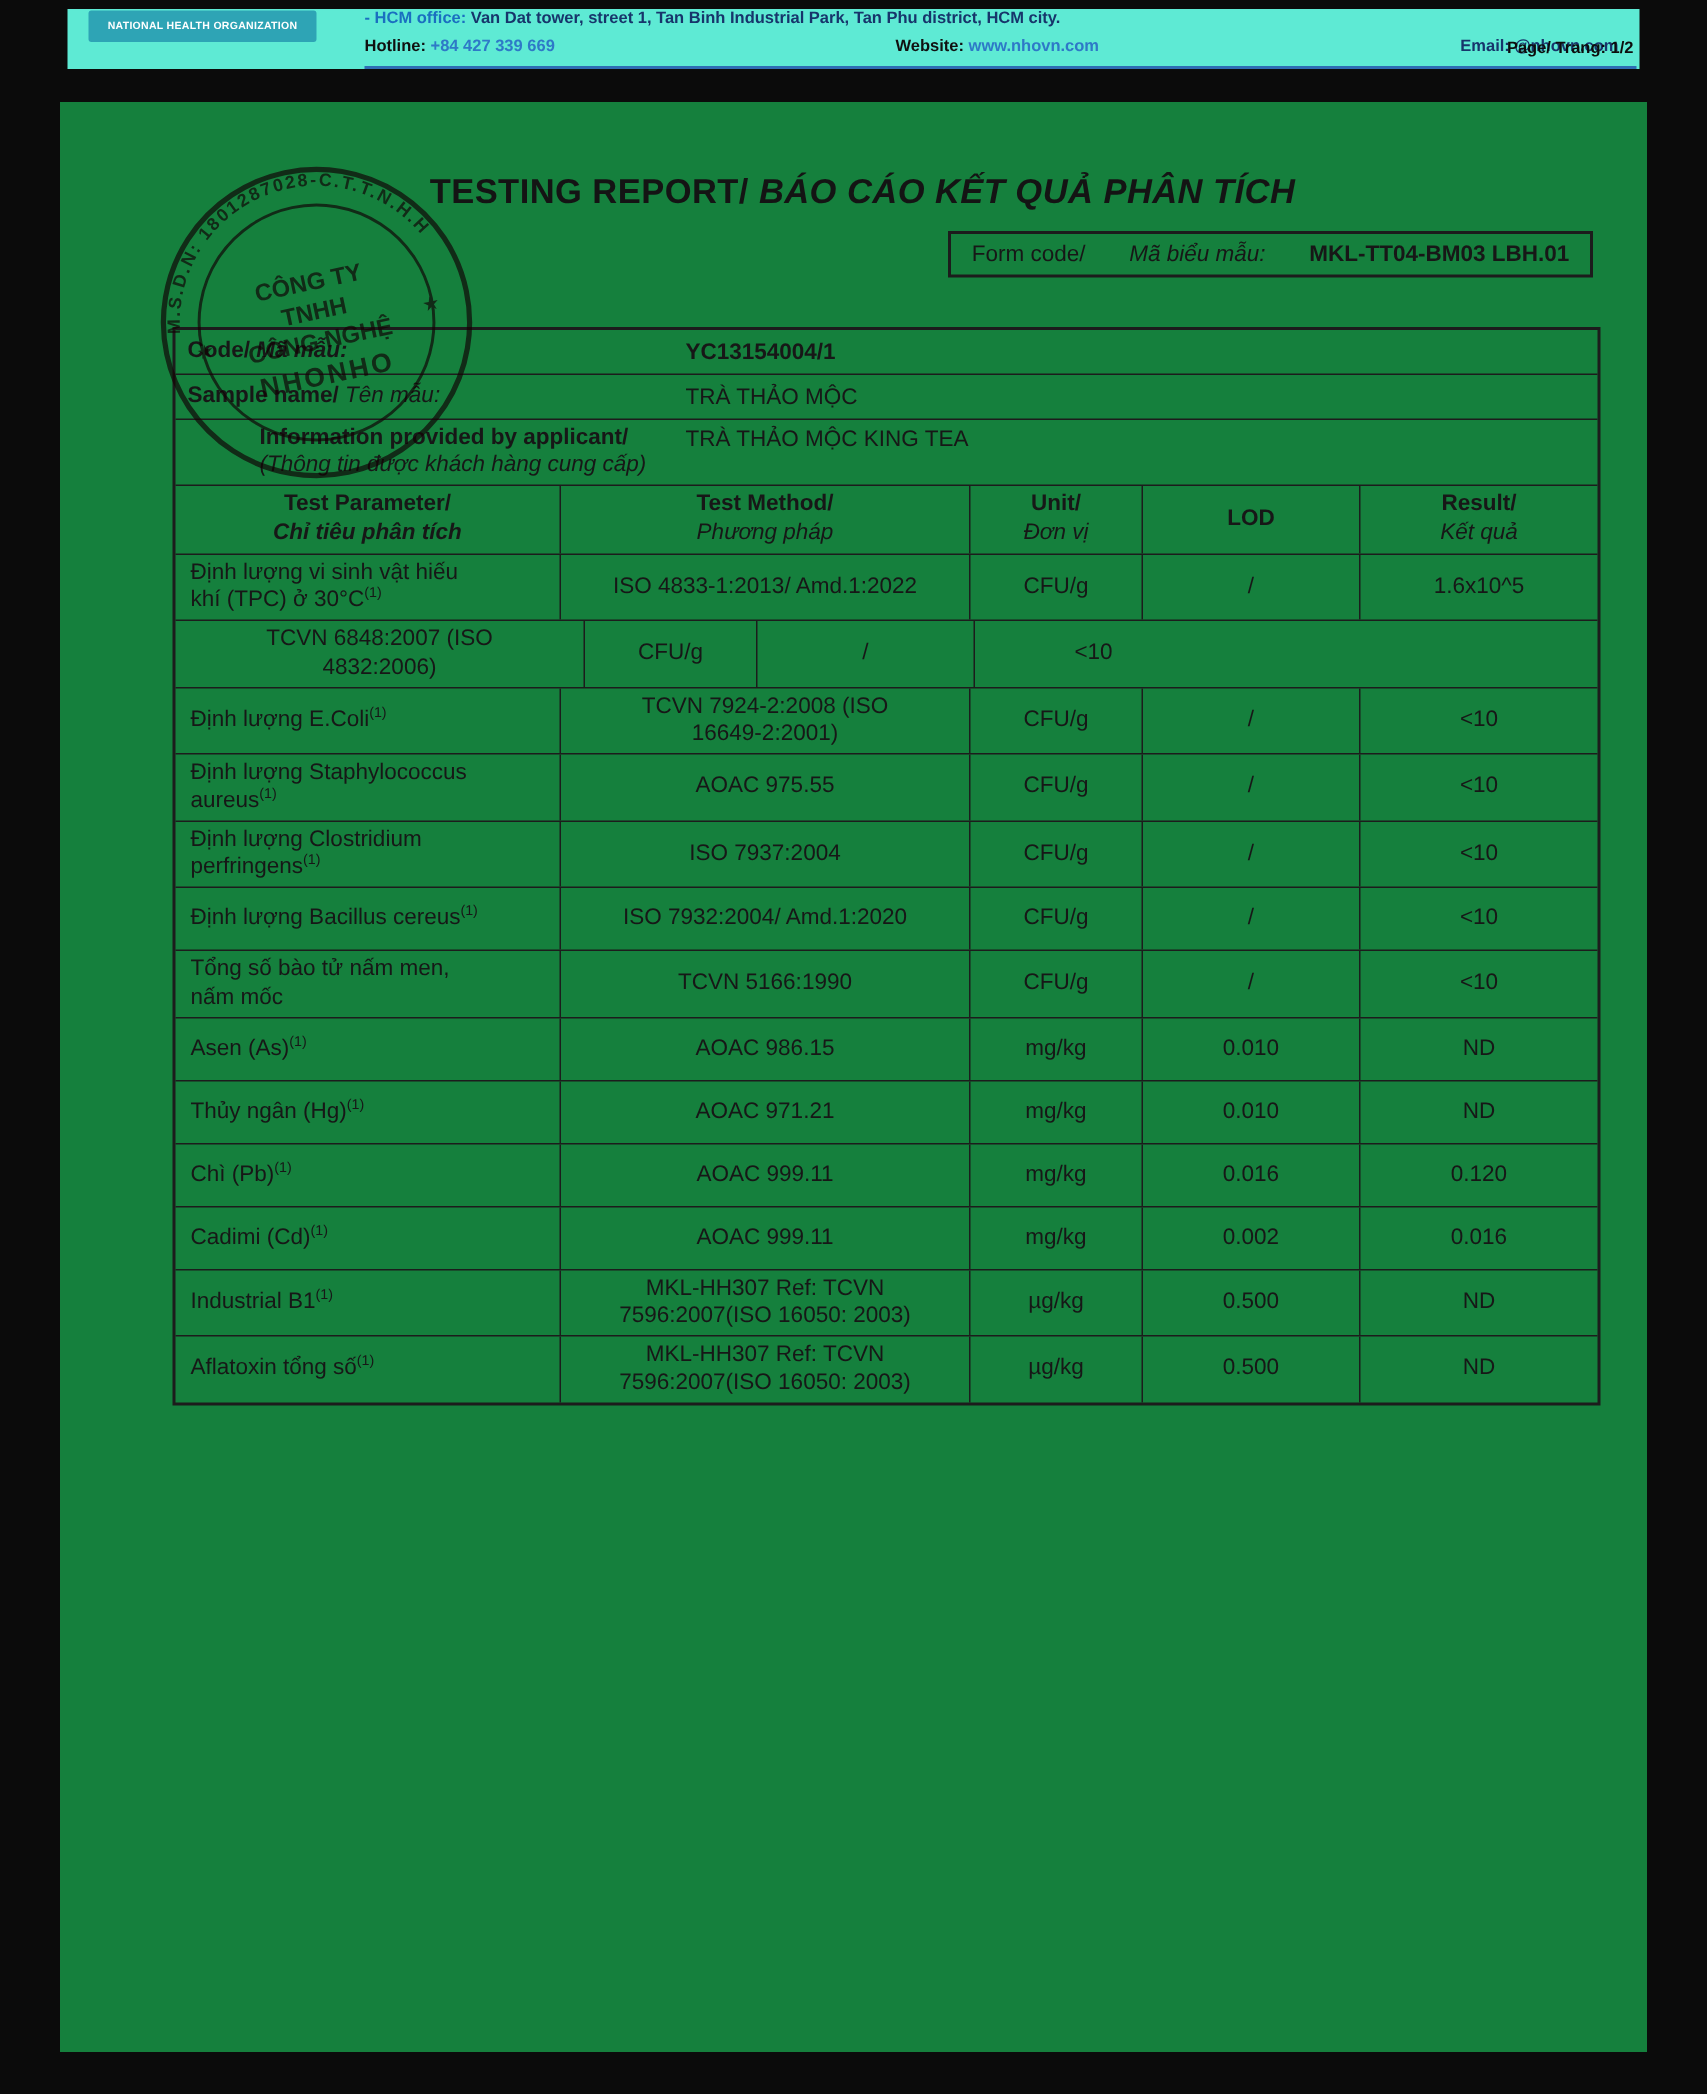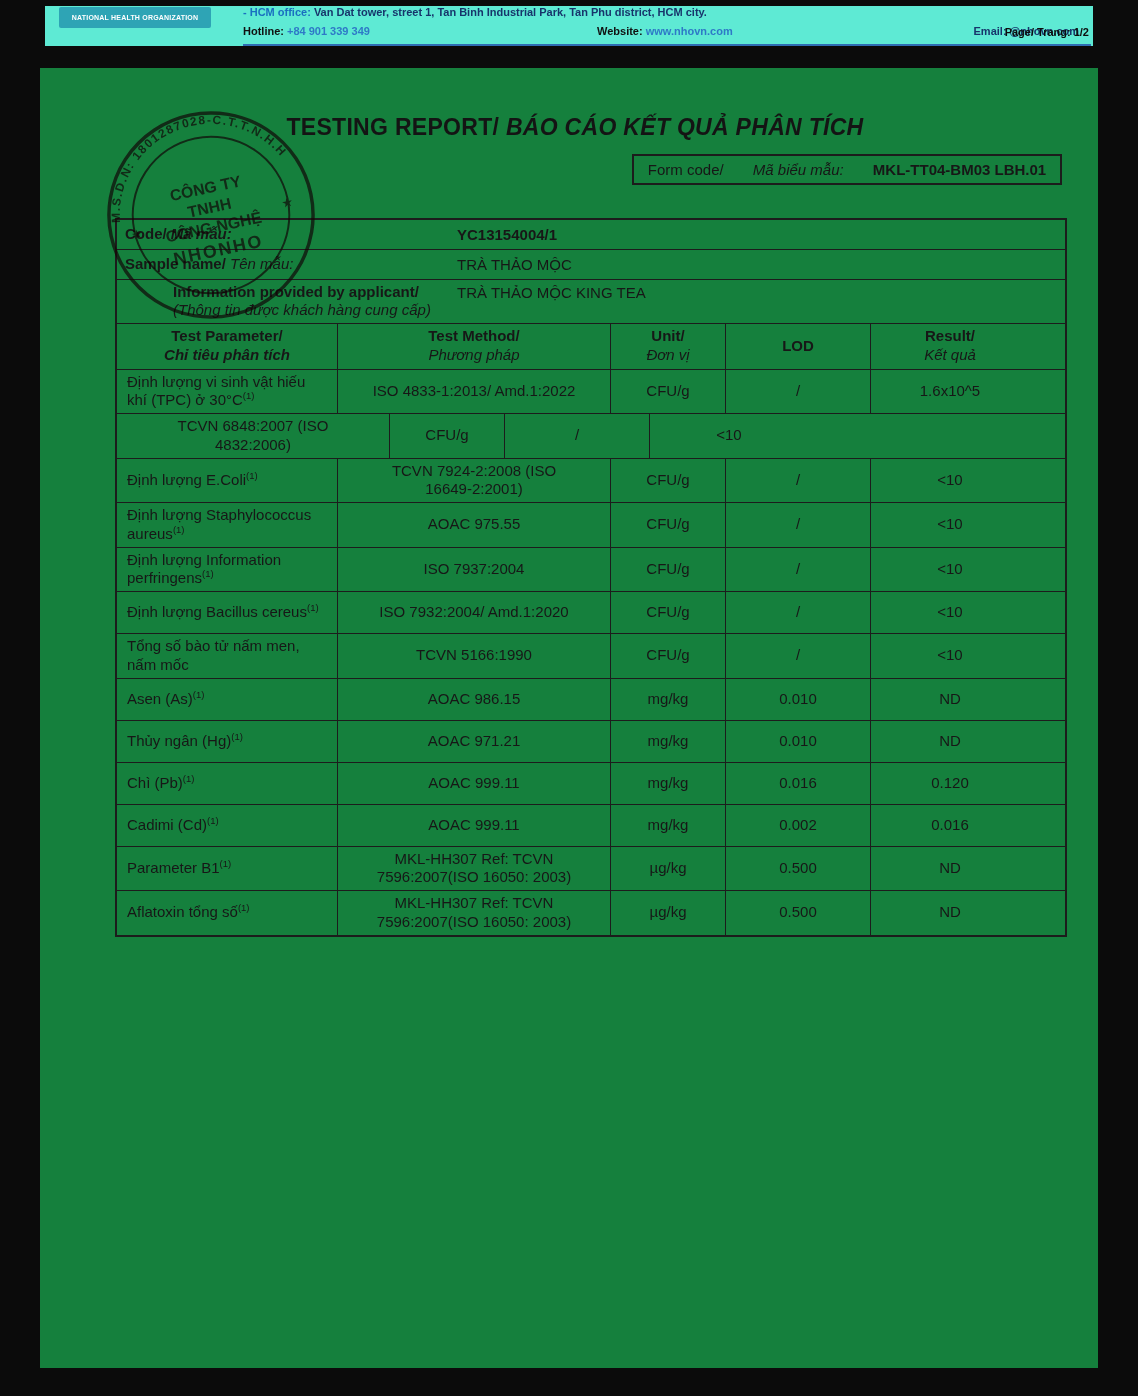--- a/index.html
+++ b/index.html
@@ -77,42 +77,42 @@
 
   .hrow, .rrow { display: flex; border-bottom: 1px solid #1c1c1c; }
   .rrow:last-child { border-bottom: none; }
   .cell {
     border-right: 1px solid #1c1c1c; box-sizing: border-box;
     display: flex; align-items: center; justify-content: center;
     text-align: center; font-size: 15px; padding: 3px 6px;
     white-space: pre-line; line-height: 1.25;
   }
   .cell:last-child { border-right: none; }
-  .c1 { width: 221px; }
+  .c1 { width: 257px; }
   .c2 { width: 273px; }
   .c3 { width: 115px; }
   .c4 { width: 145px; }
   .c5 { width: 158px; }
   .rrow { min-height: 41px; }
   .rrow .c1 { justify-content: flex-start; text-align: left; padding-left: 10px; }
   .hrow { min-height: 45px; }
   .h-en { font-weight: bold; }
   .h-vi { font-style: italic; }
   .ptxt sup { font-size: 9.5px; vertical-align: super; line-height: 0; }
 </style>
 </head>
 <body>
 
 <div class="header-band">
   <div class="org-badge">NATIONAL HEALTH ORGANIZATION</div>
   <div class="addr-line">
     <span class="addr-label">- HCM office:</span><span class="addr-text"> Van Dat tower, street 1, Tan Binh Industrial Park, Tan Phu district, HCM city.</span>
   </div>
   <div class="contact-line">
-    <span class="hotline"><span class="black-lab">Hotline: </span><span class="blue-val">+84 901 339 349</span></span>
+    <span class="hotline"><span class="black-lab">Hotline: </span><span class="blue-val">+84 427 339 669</span></span>
     <span class="website"><span class="black-lab">Website: </span><span class="blue-val">www.nhovn.com</span></span>
     <span class="email-text">Email: @nhovn.com</span>
     <span class="page-text">Page/ Trang: 1/2</span>
   </div>
   <div class="head-rule"></div>
 </div>
 
 <div class="page">
 
   <div class="title">
@@ -189,21 +189,21 @@
     </div>
     <div class="rrow">
       <div class="cell c1"><div class="ptxt"><span>Định lượng Staphylococcus
 aureus</span><sup>(1)</sup></div></div>
       <div class="cell c2">AOAC 975.55</div>
       <div class="cell c3">CFU/g</div>
       <div class="cell c4">/</div>
       <div class="cell c5">&lt;10</div>
     </div>
     <div class="rrow">
-      <div class="cell c1"><div class="ptxt"><span>Định lượng Information
+      <div class="cell c1"><div class="ptxt"><span>Định lượng Clostridium
 perfringens</span><sup>(1)</sup></div></div>
       <div class="cell c2">ISO 7937:2004</div>
       <div class="cell c3">CFU/g</div>
       <div class="cell c4">/</div>
       <div class="cell c5">&lt;10</div>
     </div>
     <div class="rrow">
       <div class="cell c1"><div class="ptxt"><span>Định lượng Bacillus cereus</span><sup>(1)</sup></div></div>
       <div class="cell c2">ISO 7932:2004/ Amd.1:2020</div>
       <div class="cell c3">CFU/g</div>
@@ -240,21 +240,21 @@
       <div class="cell c5">0.120</div>
     </div>
     <div class="rrow">
       <div class="cell c1"><div class="ptxt"><span>Cadimi (Cd)</span><sup>(1)</sup></div></div>
       <div class="cell c2">AOAC 999.11</div>
       <div class="cell c3">mg/kg</div>
       <div class="cell c4">0.002</div>
       <div class="cell c5">0.016</div>
     </div>
     <div class="rrow">
-      <div class="cell c1"><div class="ptxt"><span>Parameter B1</span><sup>(1)</sup></div></div>
+      <div class="cell c1"><div class="ptxt"><span>Industrial B1</span><sup>(1)</sup></div></div>
       <div class="cell c2">MKL-HH307 Ref: TCVN
 7596:2007(ISO 16050: 2003)</div>
       <div class="cell c3">µg/kg</div>
       <div class="cell c4">0.500</div>
       <div class="cell c5">ND</div>
     </div>
     <div class="rrow">
       <div class="cell c1"><div class="ptxt"><span>Aflatoxin tổng số</span><sup>(1)</sup></div></div>
       <div class="cell c2">MKL-HH307 Ref: TCVN
 7596:2007(ISO 16050: 2003)</div>

